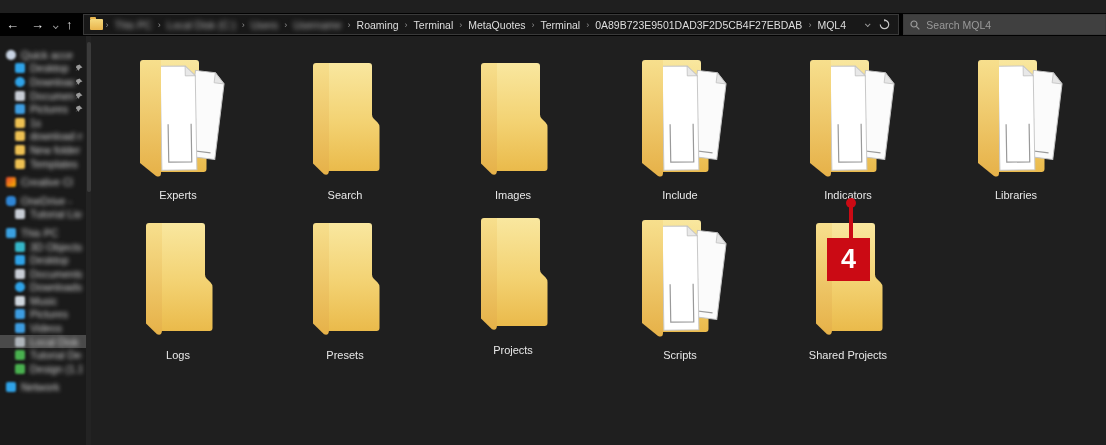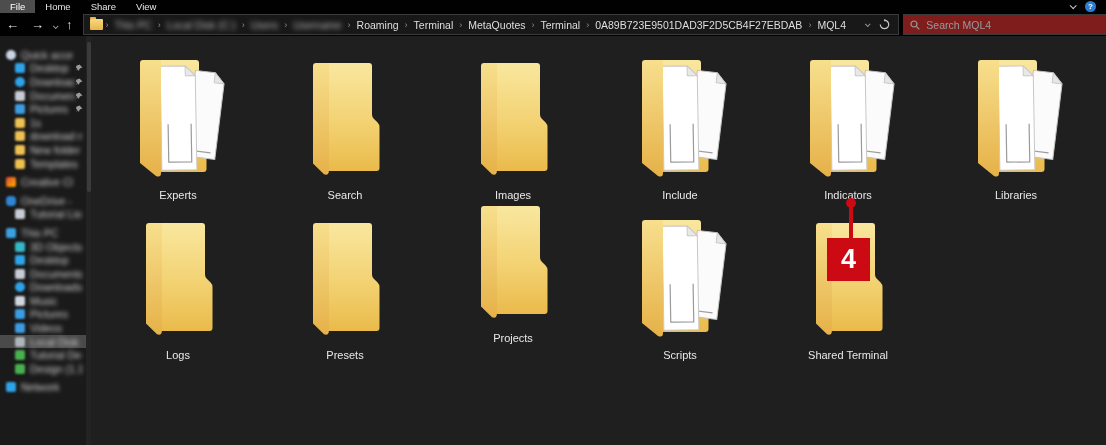--- a/index.html
+++ b/index.html
@@ -28,21 +28,21 @@
                 border:1px solid #3a3a3a; display:flex; align-items:center; padding:0 4px; }
   .addr-folder { width:13px; height:11px; border-radius:1px; margin:0 2px 0 2px;
                  background:linear-gradient(#f5d97e,#e9b54d); position:relative; }
   .addr-folder::before { content:""; position:absolute; top:-2px; left:0; width:6px; height:2px;
                  background:#e9b54d; border-radius:1px 1px 0 0; }
   .crumbs { display:flex; align-items:center; height:100%; overflow:hidden; flex:1; }
   .crumb { font-size:10.5px; color:#dedede; padding:0 5px; white-space:nowrap; cursor:default; }
   .crumb.blurred { filter:blur(2.6px); color:#b5b5b5; }
   .crumb-sep { color:#8f8f8f; font-size:9px; padding:0 1px; }
   .addr-right { display:flex; align-items:center; gap:10px; padding-right:4px; }
-  .searchbox { height:21px; width:203px; margin-left:4px; background:#7f1d1d;
+  .searchbox { height:21px; width:203px; margin-left:4px; background:#404040;
                border:1px solid #3a3a3a; display:flex; align-items:center; padding:0 6px; gap:6px; }
   .searchbox input { background:transparent; border:none; outline:none; color:#9a9a9a;
                font-size:10.5px; font-family:"Liberation Sans", sans-serif; width:160px; }
   .searchbox input::placeholder { color:#9a9a9a; }
 
   
   .bodyarea { position:absolute; top:36px; left:0; width:1106px; height:409px; display:flex; }
   .sidebar { width:86px; height:100%; background:#1a1a1a; padding-top:12px; overflow:hidden; }
   .side-row { height:13.6px; display:flex; align-items:center; font-size:10.5px; color:#cfcfcf;
               padding-left:6px; cursor:default; }
@@ -96,30 +96,20 @@
     </linearGradient>
     <linearGradient id="goldFlap" x1="0" y1="0" x2="0" y2="1">
       <stop offset="0" stop-color="#f7df8d"></stop>
         <stop offset="1" stop-color="#e6b148"></stop>
     </linearGradient>
   </defs>
 </svg>
 
 <div class="window">
 
-  <div class="tabbar">
-    <div class="tab active">File</div>
-    <div class="tab">Home</div>
-    <div class="tab">Share</div>
-    <div class="tab">View</div>
-    <div class="tabbar-right">
-      <span class="chev"></span>
-      <span class="help-dot">?</span>
-    </div>
-  </div>
 
   <div class="toolbar">
     <span class="navbtn">←</span>
     <span class="navbtn">→</span>
     <span class="navbtn dim"><span class="chev small"></span></span>
     <span class="navbtn">↑</span>
 
     <div class="addressbar">
       <span class="addr-folder"></span>
       <div class="crumbs" id="crumbs">
@@ -409,21 +399,21 @@
         </div>
         <div class="folder-item" style="left: 170px; top: 177px;">
           <div class="folder-ic">
   <svg class="folder-svg" viewBox="0 0 84 124" width="84" height="124">
     <path d="M24,4 H66 Q69,4 69,7 V55.5 Q69,58 70.8,59.8 L74.6,63.6 Q76.5,65.5 76.5,68.2 V109 Q76.5,112 73.5,112 H25 Z" fill="url(#goldBody)"></path>
     <path d="M10,7 Q10,4 13,4 H26 V111 Q26,117 21,115.3 L10,104.5 Z" fill="url(#goldFlap)"></path>
   </svg>
 </div>
           <div class="folder-name">Presets</div>
         </div>
-        <div class="folder-item" style="left: 338px; top: 160px;">
+        <div class="folder-item" style="left: 338px; top: 172px;">
           <div class="folder-ic">
   <svg class="folder-svg" viewBox="0 0 84 124" width="84" height="124">
     <path d="M24,4 H66 Q69,4 69,7 V55.5 Q69,58 70.8,59.8 L74.6,63.6 Q76.5,65.5 76.5,68.2 V109 Q76.5,112 73.5,112 H25 Z" fill="url(#goldBody)"></path>
     <path d="M10,7 Q10,4 13,4 H26 V111 Q26,117 21,115.3 L10,104.5 Z" fill="url(#goldFlap)"></path>
   </svg>
 </div>
           <div class="folder-name">Projects</div>
         </div>
         <div class="folder-item" style="left: 505px; top: 177px;">
           <div class="folder-ic">
@@ -444,21 +434,21 @@
 </div>
           <div class="folder-name">Scripts</div>
         </div>
         <div class="folder-item" style="left: 673px; top: 177px;">
           <div class="folder-ic">
   <svg class="folder-svg" viewBox="0 0 84 124" width="84" height="124">
     <path d="M24,4 H66 Q69,4 69,7 V55.5 Q69,58 70.8,59.8 L74.6,63.6 Q76.5,65.5 76.5,68.2 V109 Q76.5,112 73.5,112 H25 Z" fill="url(#goldBody)"></path>
     <path d="M10,7 Q10,4 13,4 H26 V111 Q26,117 21,115.3 L10,104.5 Z" fill="url(#goldFlap)"></path>
   </svg>
 </div>
-          <div class="folder-name">Shared Terminal</div>
+          <div class="folder-name">Shared Projects</div>
         </div>
         <div class="anno-dot" style="left: 755px; top: 162px; background: rgb(203, 10, 20);"></div>
         <div class="anno-line" style="left: 758px; top: 167px; height: 38px; background: rgb(203, 10, 20);"></div>
         <div class="anno-box" style="left: 736px; top: 202px; background: rgb(203, 10, 20);">4</div>
       </div>
   </div>
 
 </div>
 
 </body></html>

